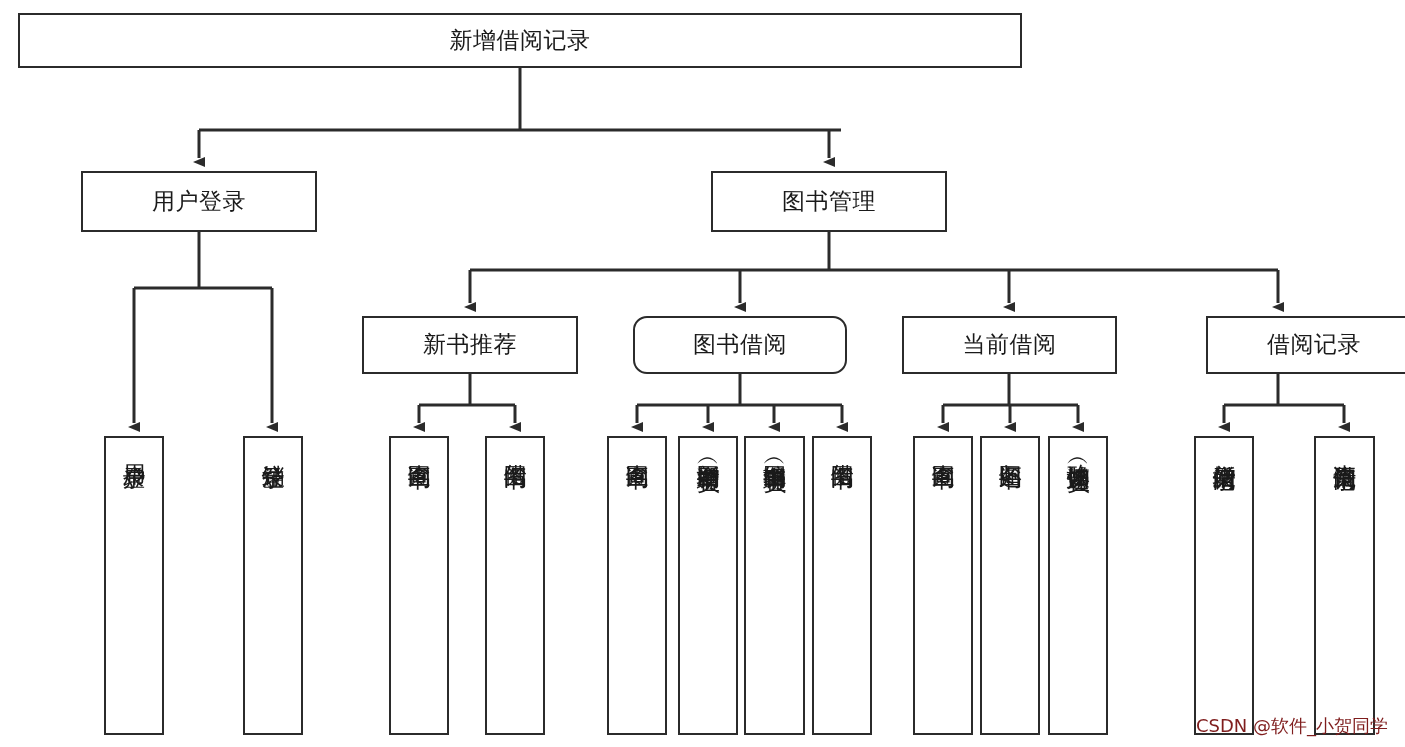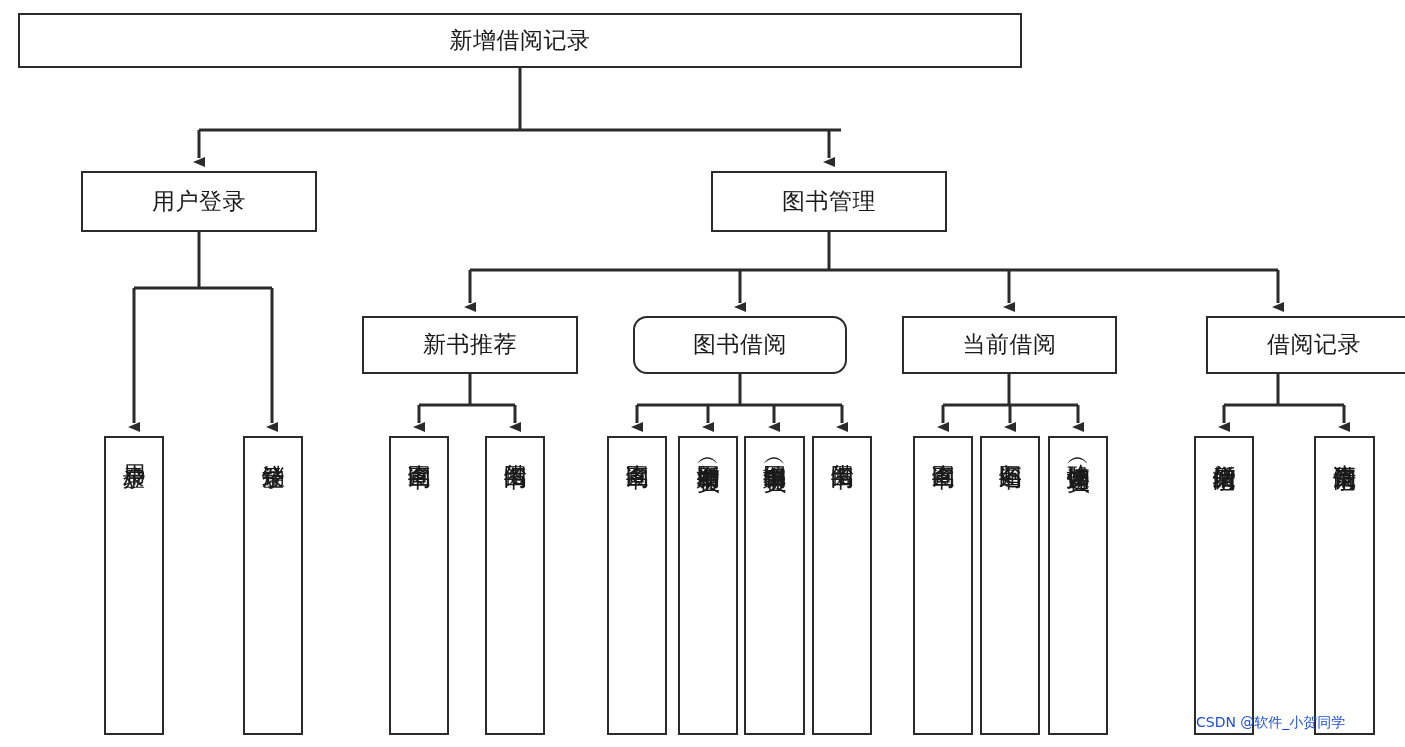--- a/index.html
+++ b/index.html
@@ -55,22 +55,22 @@
     writing-mode: vertical-rl;
     text-orientation: upright;
     white-space: normal;
     font-size: 23px;
     line-height: 1.28;
     letter-spacing: 1px;
     max-height: 280px;
   }
   .watermark {
     position: absolute;
-    color: #1d4ed8;
-    font-size: 14px;
+    color: #7f1d1d;
+    font-size: 18px;
     white-space: nowrap;
     user-select: none;
     pointer-events: none;
   }
 </style>
 </head>
 <body>
 
 <div id="diagram-root">
 

